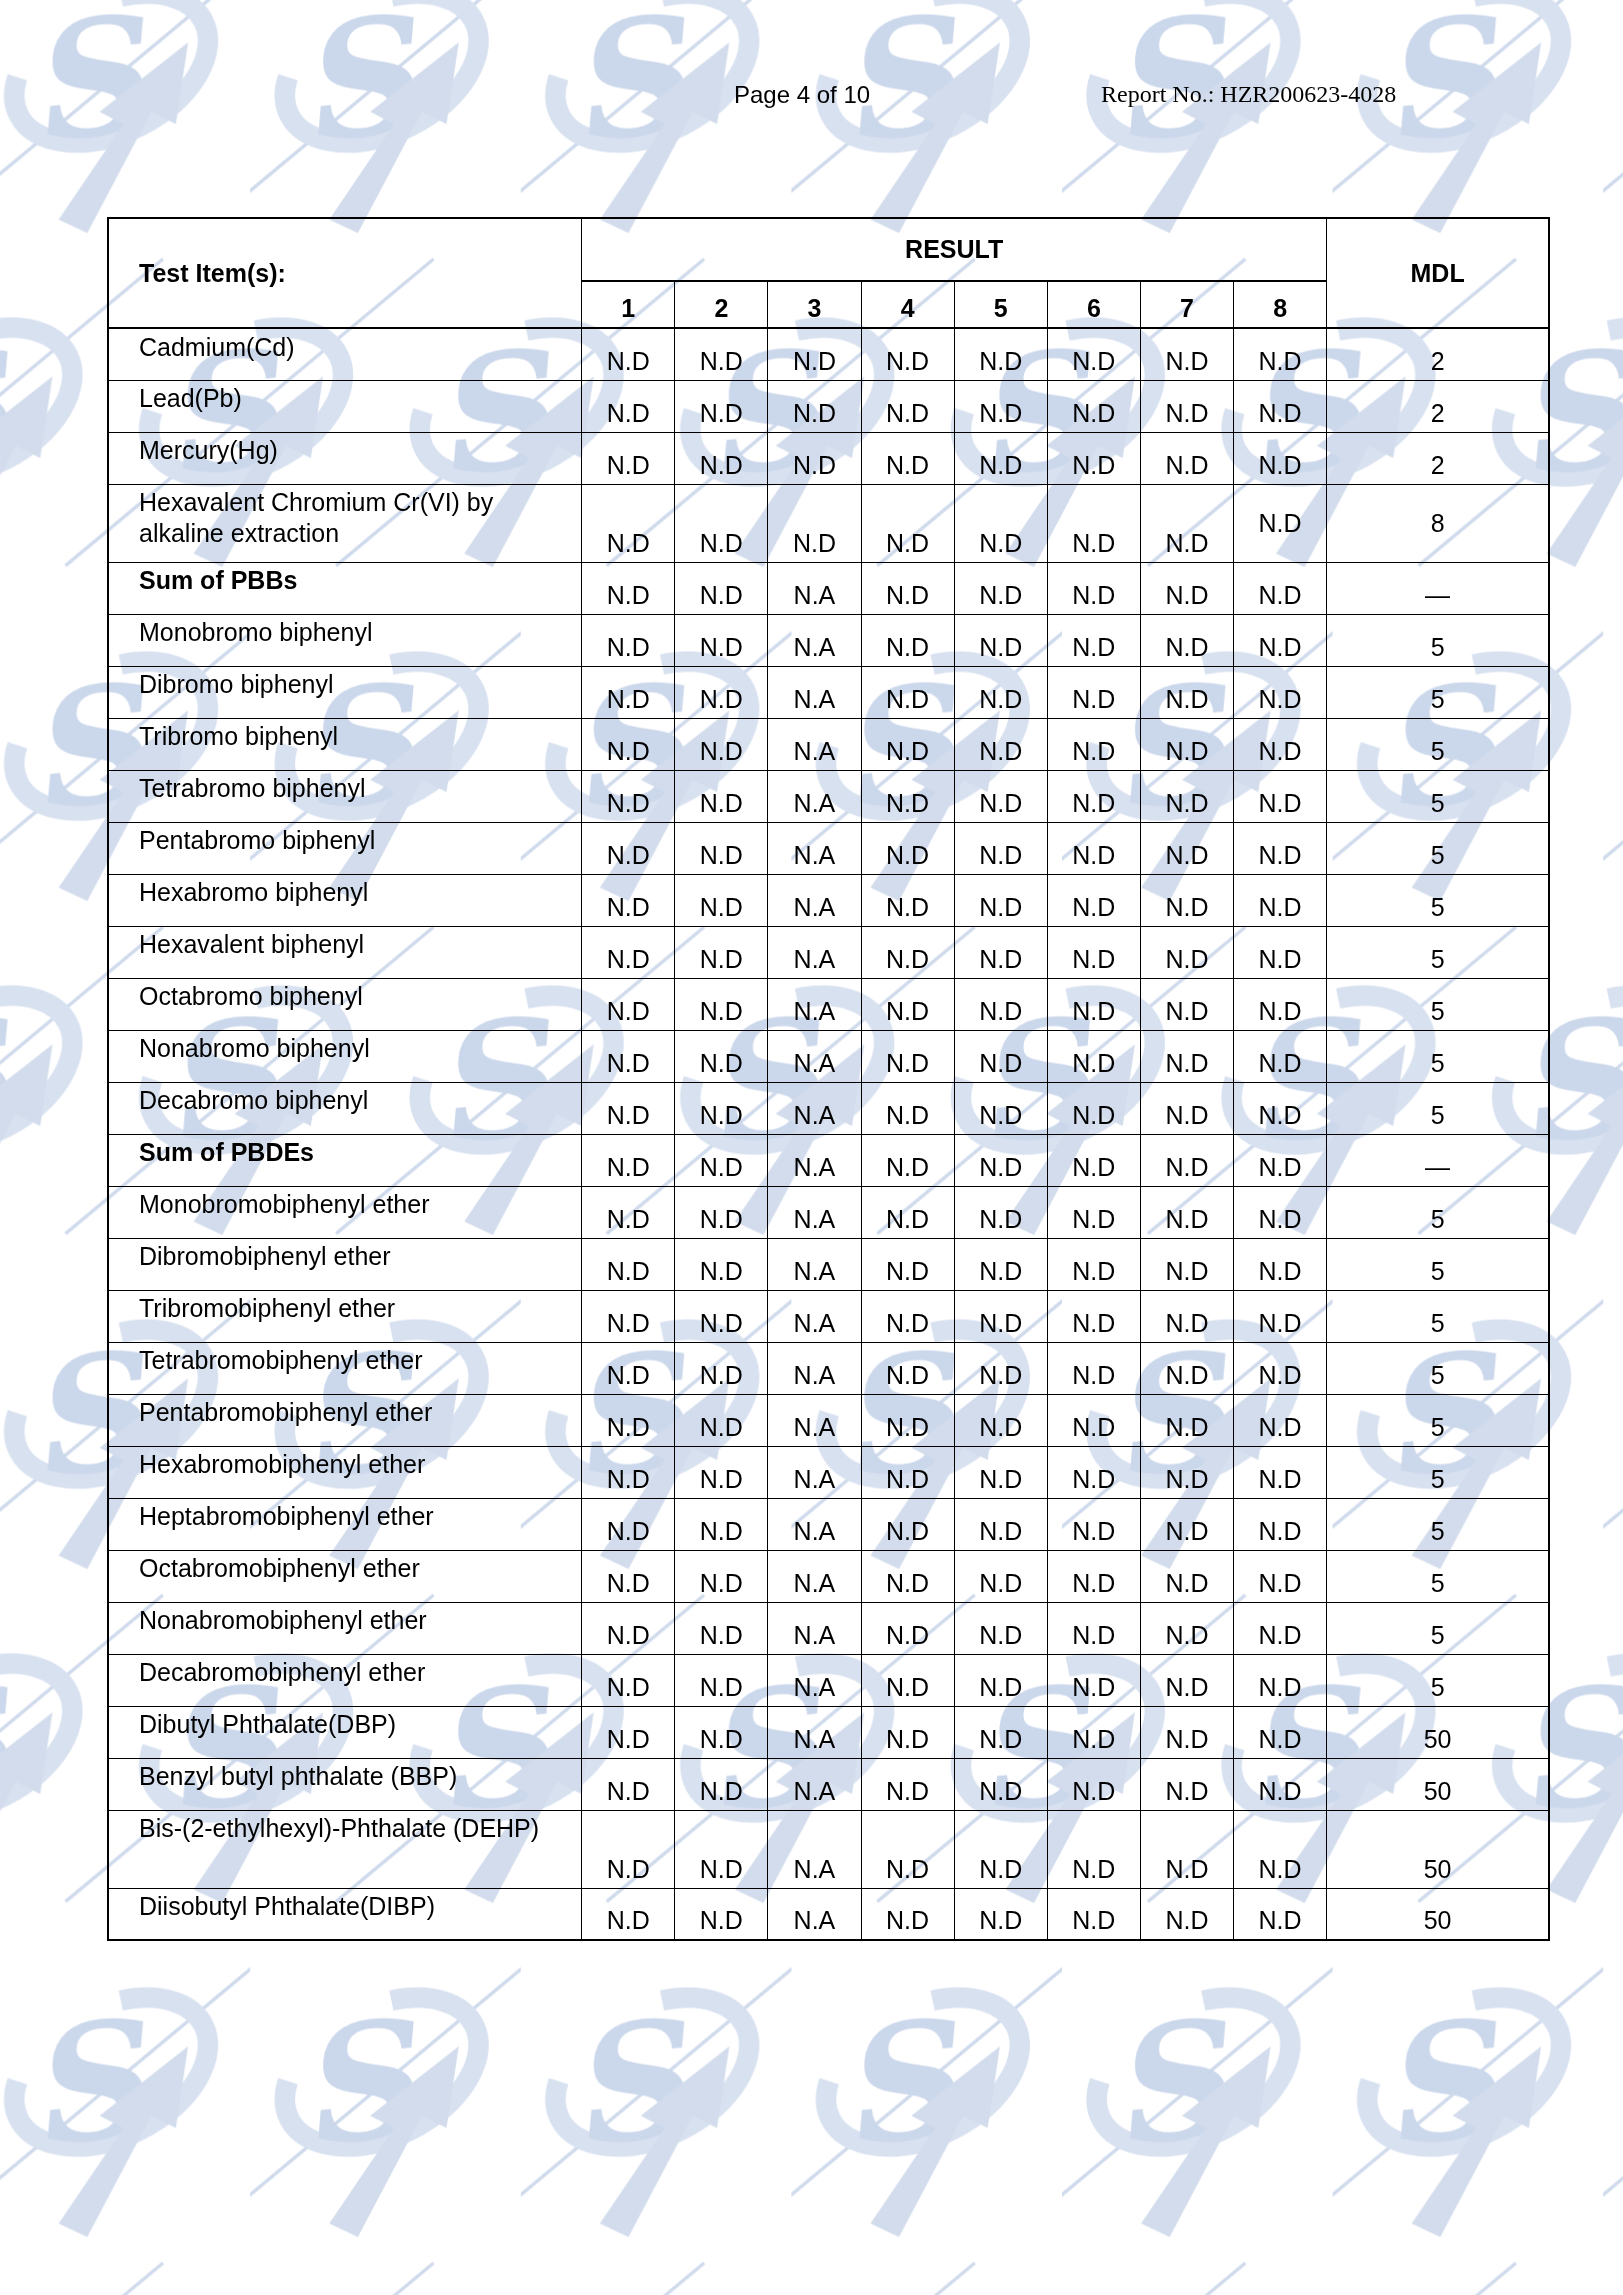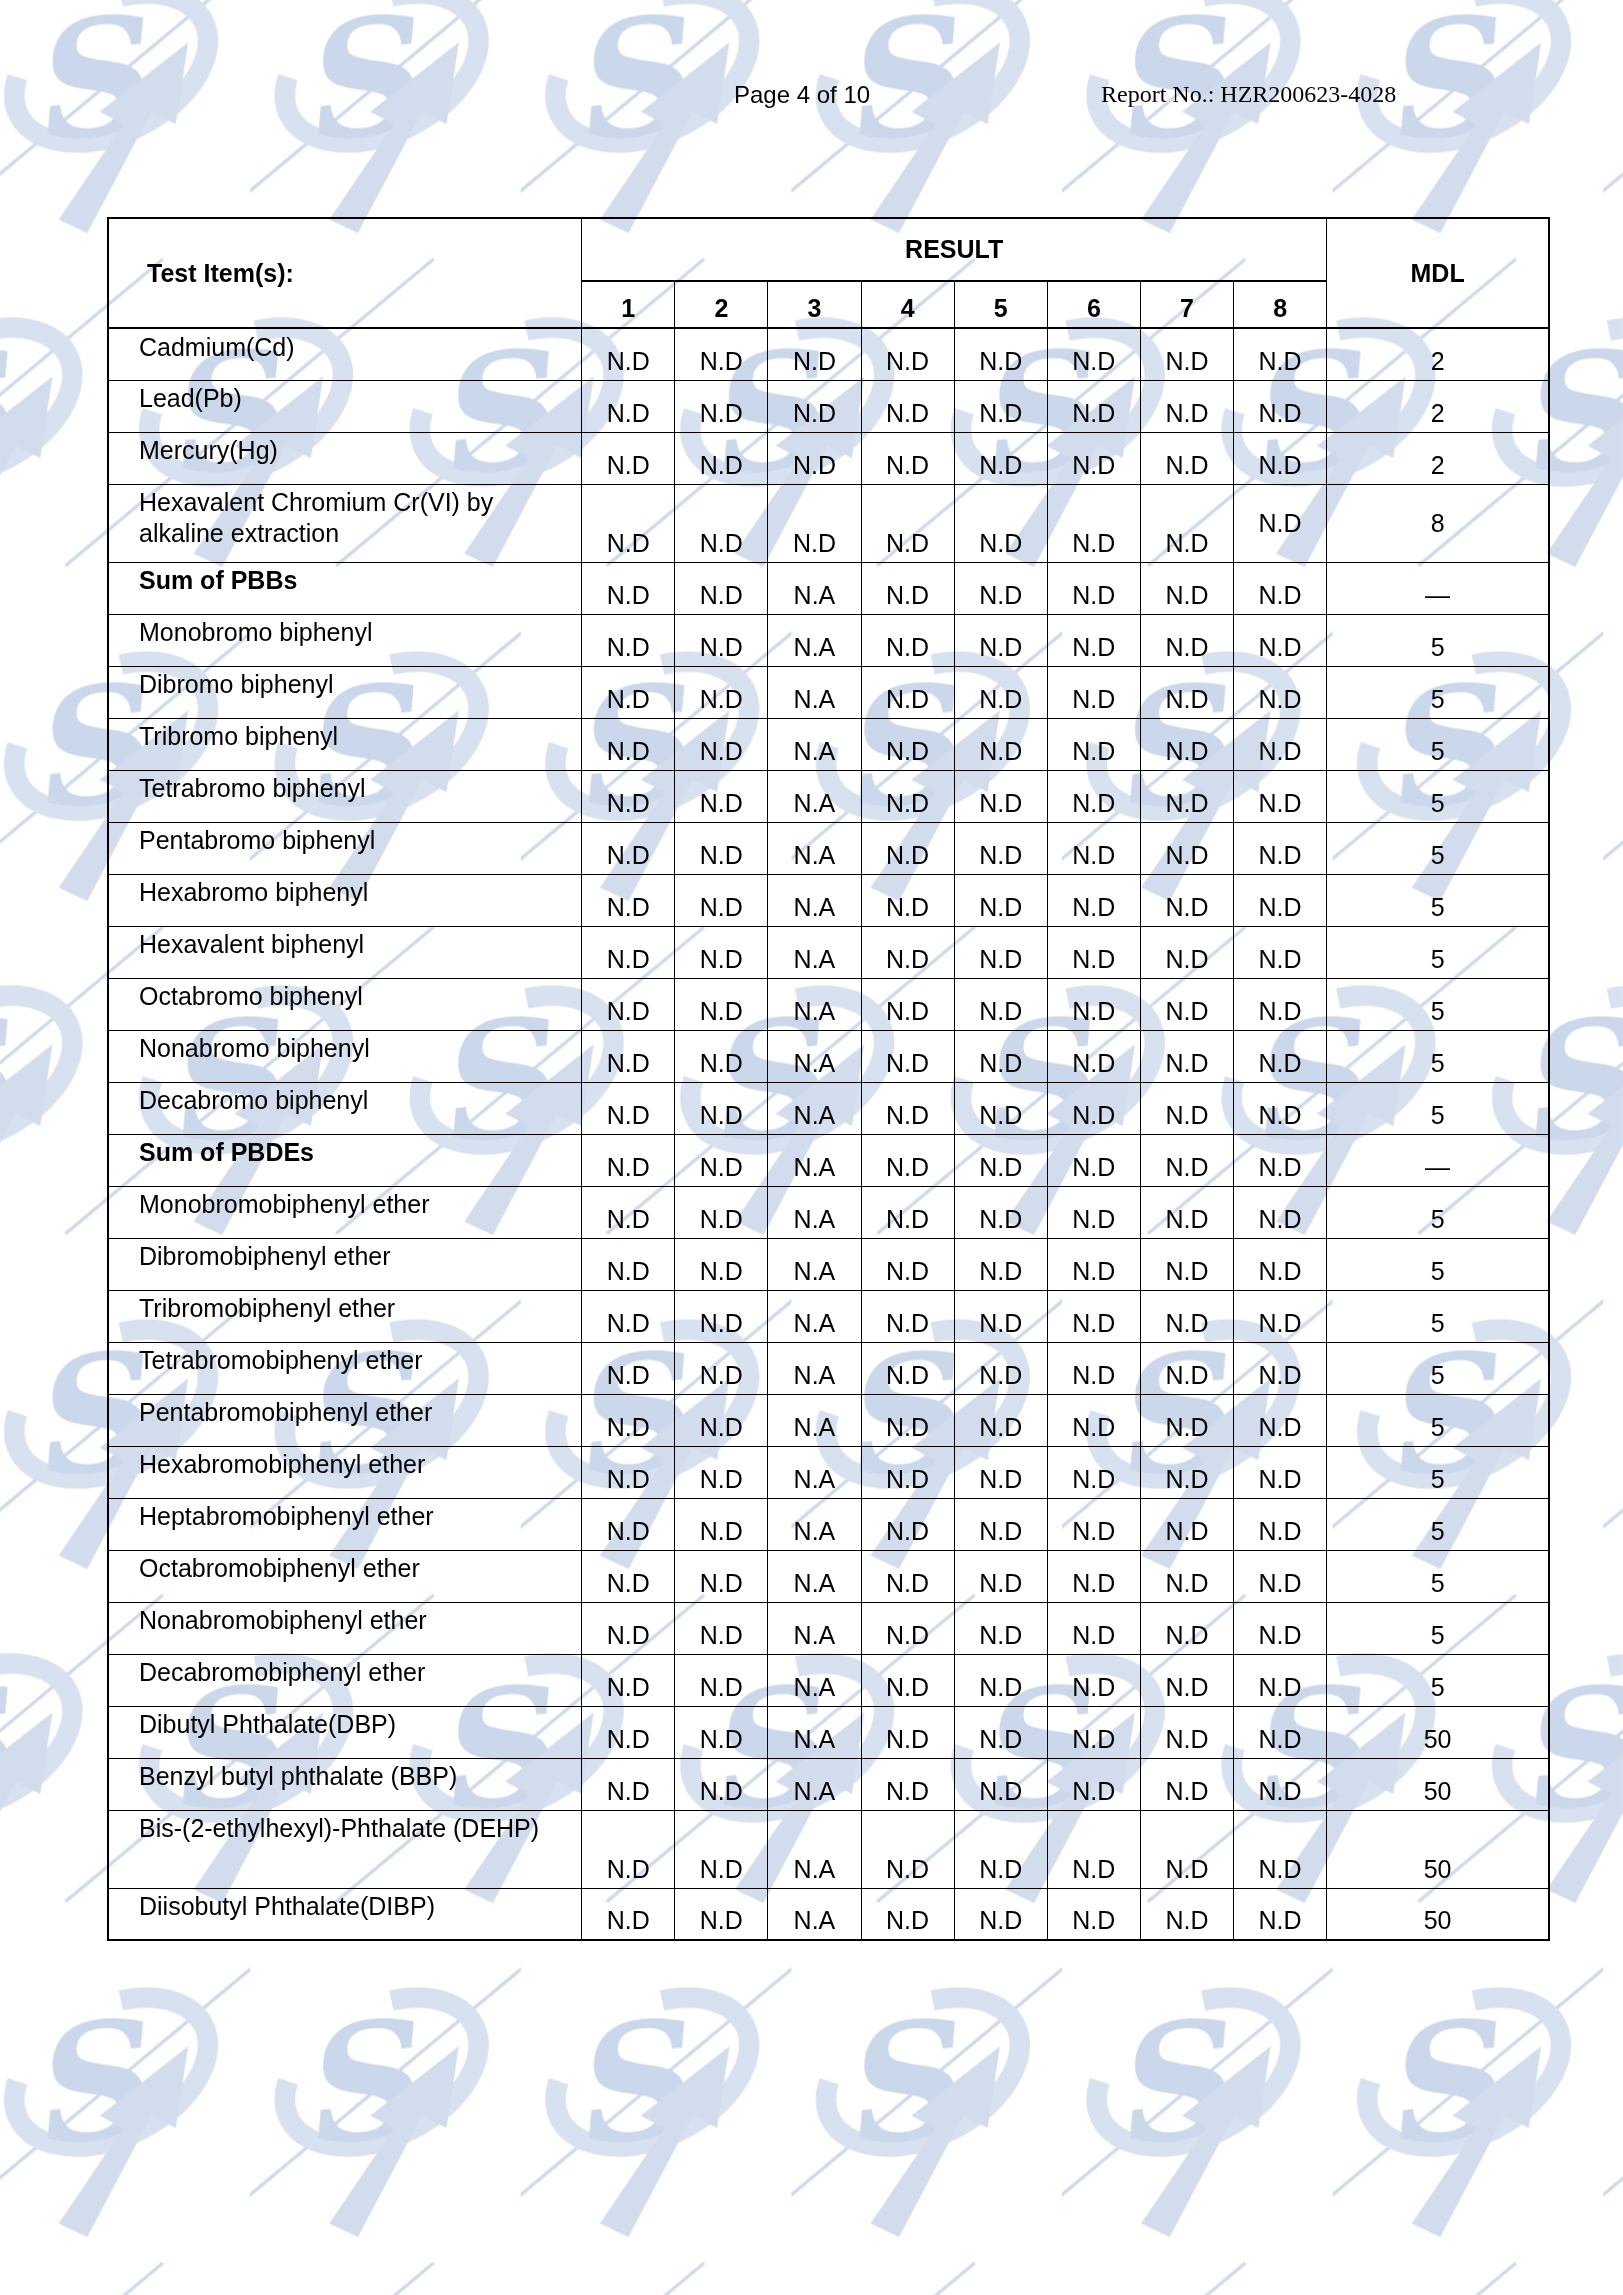--- a/index.html
+++ b/index.html
@@ -24,21 +24,21 @@
     table-layout: fixed;
     font-size: 25px;
     background: transparent;
     border: 2px solid #000;
   }
   .results th, .results td { border: 1.4px solid #000; background: transparent; }
 
   .results thead th { font-weight: bold; }
   th.th-item {
     text-align: left; vertical-align: middle;
-    padding-left: 38px; border-bottom: 2px solid #000;
+    padding-left: 30px; border-bottom: 2px solid #000;
   }
   th.th-result { height: 59px; text-align: center; vertical-align: middle; border-bottom: 2px solid #000; }
   th.th-mdl { text-align: center; vertical-align: middle; border-bottom: 2px solid #000; }
   tr.num-row th {
     height: 40px; text-align: center; vertical-align: bottom;
     padding-bottom: 4.1px; border-bottom: 2px solid #000;
   }
 
   .results tbody tr { height: 52px; }
   .results tbody tr:nth-child(4),

